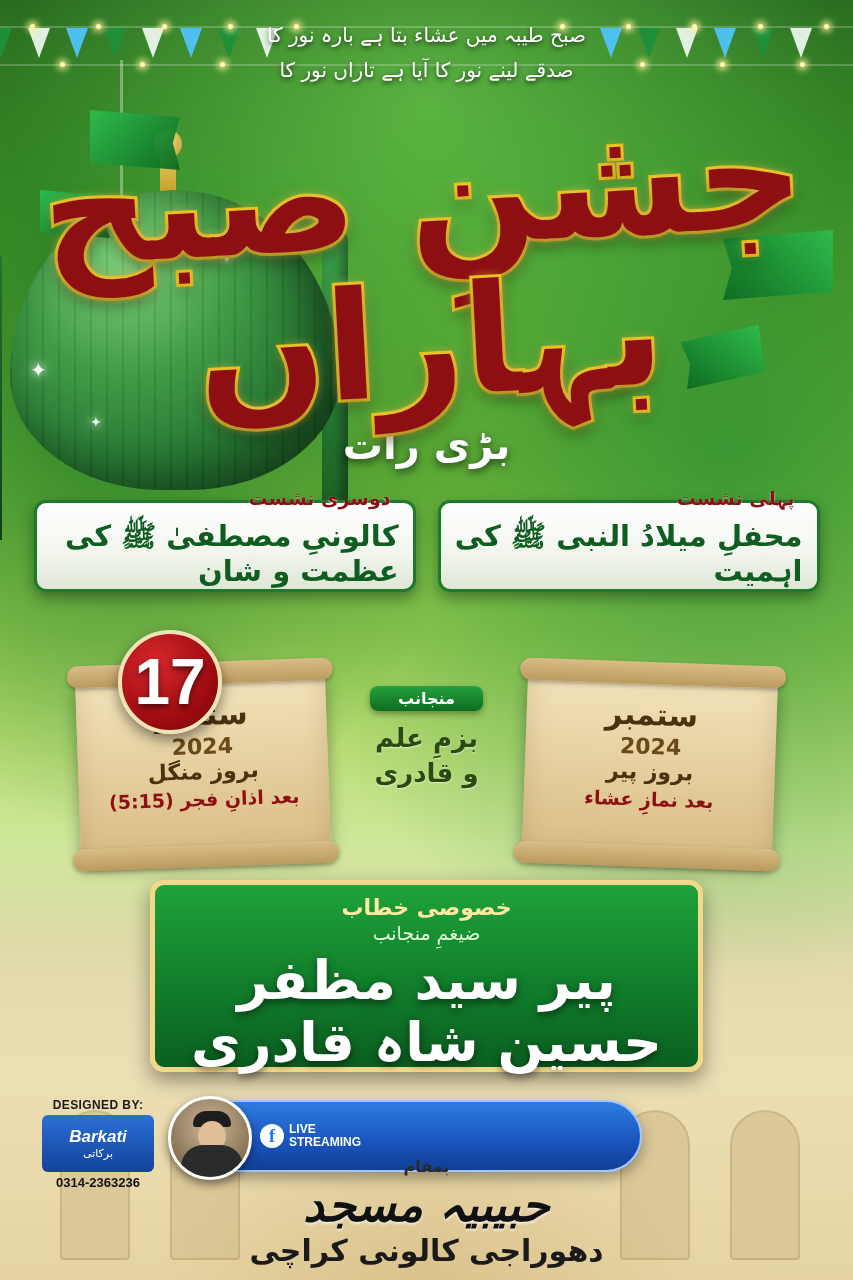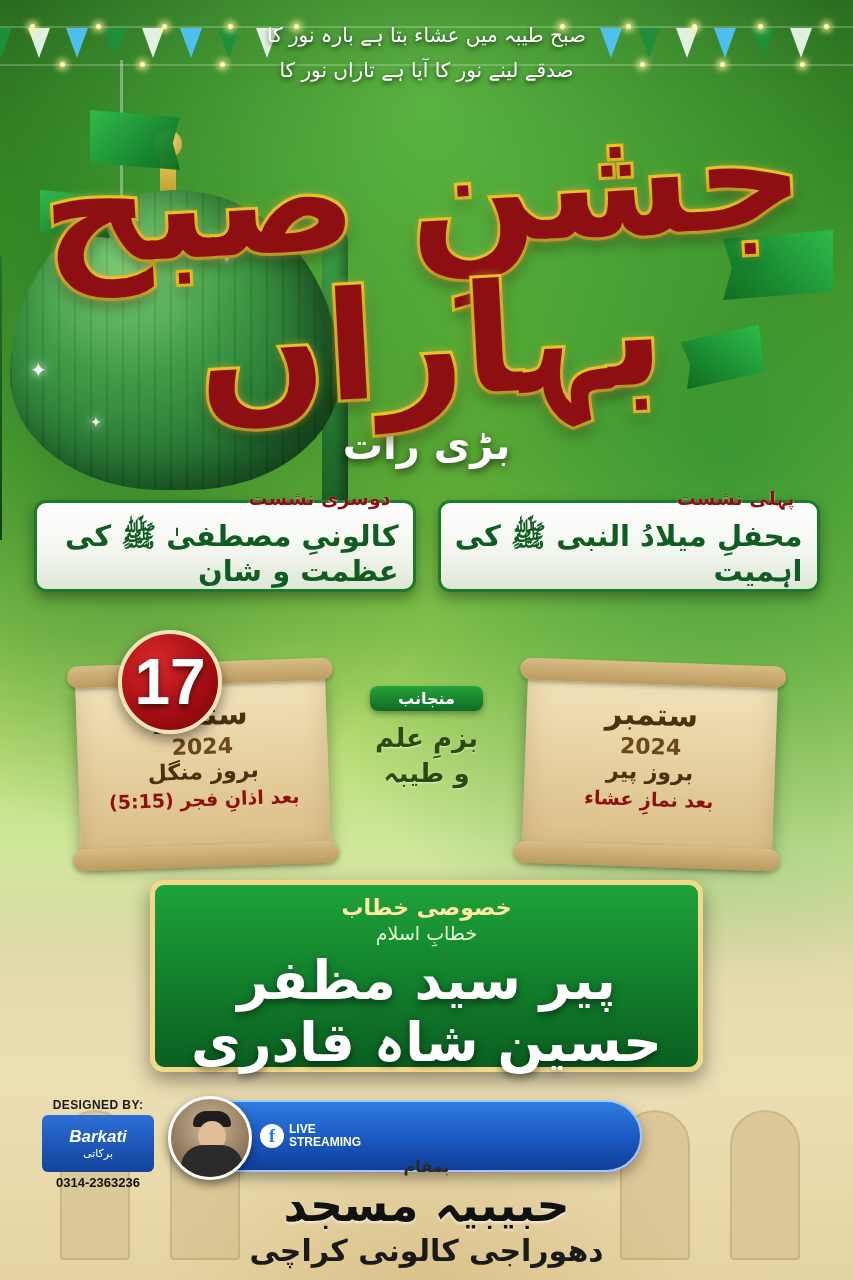--- a/index.html
+++ b/index.html
@@ -332,20 +332,21 @@
   .footer {
     position: absolute; left: 0; bottom: 12px; width: 853px; text-align: center;
   }
   .footer .tag {
     font-size: 16px; color: #2a2a2a; font-weight: bold; margin-bottom: 2px;
   }
   .footer .mosque {
     font-size: 46px; font-weight: bold; color: #111111;
     text-shadow: 0 2px 3px rgba(255,255,255,0.6);
     line-height: 1.2;
+    font-style: italic;
   }
   .footer .loc {
     font-size: 30px; font-weight: bold; color: #1a1a1a;
   }
 </style>
 </head>
 <body>
 
 <div class="poster">
 
@@ -449,27 +450,27 @@
         <div class="month">ستمبر</div>
         <div class="year">2024</div>
         <div class="day">بروز پیر</div>
         <div class="time">بعد نمازِ عشاء</div>
       </div>
     </div>
 
     <div class="center-tag urdu">
       <div class="ribbon">منجانب</div>
       <div class="big">بزمِ علم</div>
-      <div class="big" style="margin-top:0">و طیبہ</div>
+      <div class="big" style="margin-top:0">و قادری</div>
     </div>
   </div>
 
   <div class="speaker-panel urdu">
     <div class="khitab">خصوصی خطاب</div>
-    <div class="zeegham">خطابِ اسلام</div>
+    <div class="zeegham">ضیغمِ منجانب</div>
     <div class="name">پیر سید مظفر حسین شاہ قادری</div>
   </div>
 
   <div class="designed">
     <div class="dtitle">DESIGNED BY:</div>
     <div class="dbox">
       <div class="dname">Barkati</div>
       <div class="darabic urdu">برکاتی</div>
     </div>
     <div class="dphone">0314-2363236</div>

